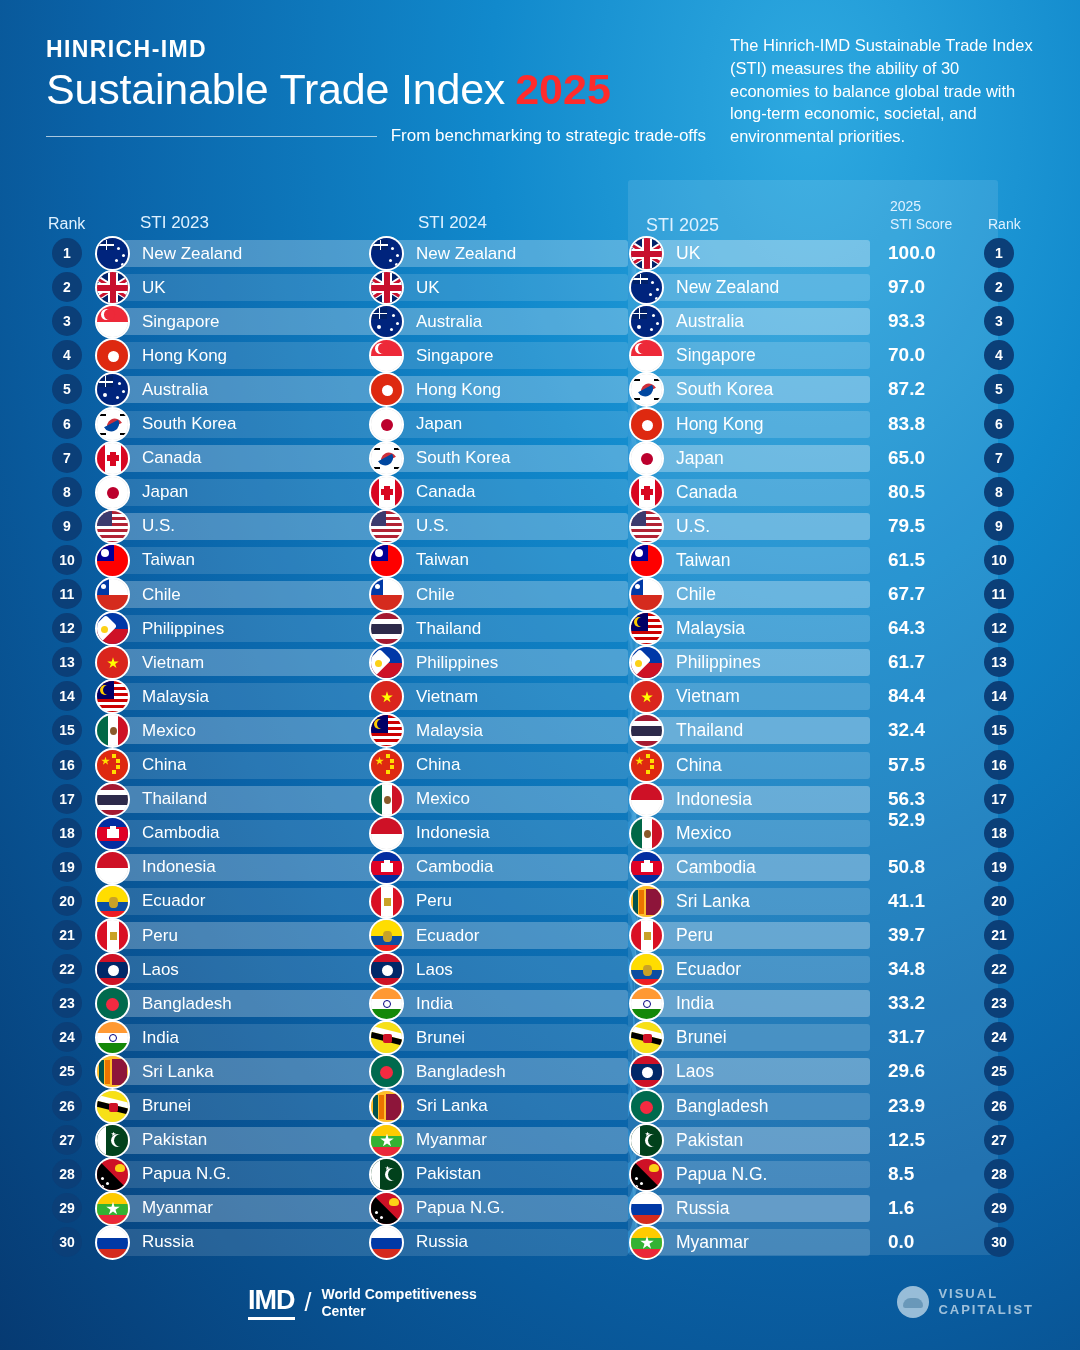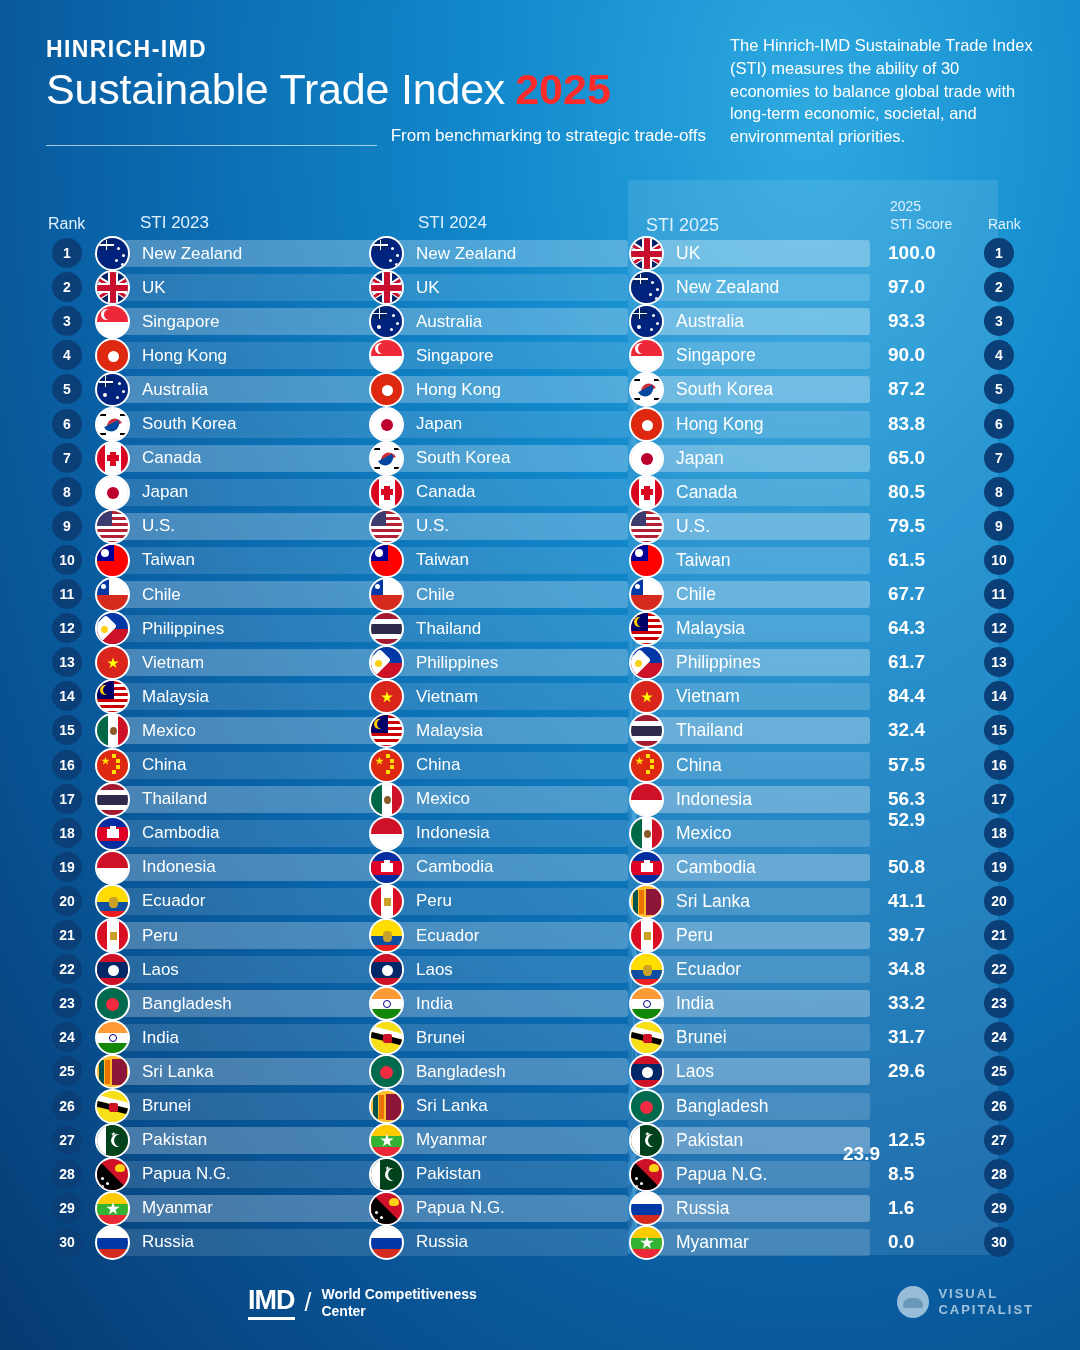--- a/index.html
+++ b/index.html
@@ -19,21 +19,21 @@
     font-size: 23px; font-weight: bold; letter-spacing: 1.4px;
     color: #ffffff;
   }
   .title-row { display: flex; align-items: baseline; gap: 10px; margin-top: 2px; }
   .title {
     font-size: 43px; font-weight: normal; letter-spacing: -0.2px; color: #ffffff;
   }
   .title-year {
     font-size: 43px; font-weight: bold; color: #ff2b2b;
   }
-  .subrow { display: flex; align-items: flex-end; gap: 14px; margin-top: 12px; }
+  .subrow { display: flex; align-items: center; gap: 14px; margin-top: 12px; }
   .subline { flex: 1 1 auto; height: 1px; background: rgba(255,255,255,0.65); }
   .subtitle { font-size: 17px; color: #ffffff; white-space: nowrap; }
 
   .blurb {
     position: absolute; right: 38px; top: 34px; width: 312px;
     font-size: 16.5px; line-height: 1.38; color: #ffffff;
   }
 
   
   .colhead { position: absolute; font-size: 16px; color: #dff1ff; }
@@ -366,21 +366,21 @@
       <div class="row c2025" style="left: 640px; top: 342.3px; width: 230px; background: rgba(255, 255, 255, 0.17);">
         <div class="flag">
           <div class="fl" style="background:#fff">
             <i style="left:0;top:0;width:32px;height:16px;background:#ED2939"></i>
             <i style="left:4px;top:2.5px;width:11px;height:11px;border-radius:50%;background:#fff"></i>
             <i style="left:7px;top:2.5px;width:11px;height:11px;border-radius:50%;background:#ED2939"></i>
           </div>
         </div>
         <div class="label">Singapore</div>
       </div>
-      <div class="score" style="left: 888px; top: 344.3px;">90.0</div>
+      <div class="score" style="left: 888px; top: 344.3px;">70.0</div>
       <div class="rank-badge right" style="left: 984px; top: 340.3px;">4</div>
       <div class="rank-badge" style="left: 52px; top: 374.4px;">5</div>
       <div class="row c2023" style="left: 106px; top: 376.4px; width: 275px; background: rgba(255, 255, 255, 0.26);">
         <div class="flag">
           <div class="fl" style="background:#00247d">
             <i style="left:1px;top:2px;width:15px;height:11px;background:#012169"></i>
             <i style="left:1px;top:6.5px;width:15px;height:1.8px;background:#fff"></i>
             <i style="left:7.5px;top:2px;width:1.8px;height:11px;background:#fff"></i>
             <i style="left:6px;top:19px;width:4px;height:4px;background:#fff;border-radius:50%"></i>
             <i style="left:21px;top:8px;width:3px;height:3px;background:#fff;border-radius:50%"></i>
@@ -1110,21 +1110,21 @@
         <div class="label">Sri Lanka</div>
       </div>
       <div class="row c2025" style="left: 640px; top: 1092.5px; width: 230px; background: rgba(255, 255, 255, 0.17);">
         <div class="flag">
           <div class="fl" style="background:#006A4E">
             <i style="left:9px;top:10px;width:13px;height:13px;border-radius:50%;background:#F42A41"></i>
           </div>
         </div>
         <div class="label">Bangladesh</div>
       </div>
-      <div class="score" style="left: 843px; top: 1094.5px; margin-top: 48px;">23.9</div>
+      <div class="score" style="left: 888px; top: 1094.5px;">23.9</div>
       <div class="rank-badge right" style="left: 984px; top: 1090.5px;">26</div>
       <div class="rank-badge" style="left: 52px; top: 1124.6px;">27</div>
       <div class="row c2023" style="left: 106px; top: 1126.6px; width: 275px; background: rgba(255, 255, 255, 0.26);">
         <div class="flag">
           <div class="fl" style="background:#01411C">
             <i style="left:0;top:0;width:9px;height:32px;background:#fff"></i>
             <i style="left:14px;top:9px;width:13px;height:13px;border-radius:50%;background:#fff"></i>
             <i style="left:17px;top:9px;width:13px;height:13px;border-radius:50%;background:#01411C"></i>
             <i style="left:14px;top:7px;width:5px;height:5px;background:#fff;clip-path:polygon(50% 0%,61% 35%,98% 35%,68% 57%,79% 91%,50% 70%,21% 91%,32% 57%,2% 35%,39% 35%)"></i>
           </div>

